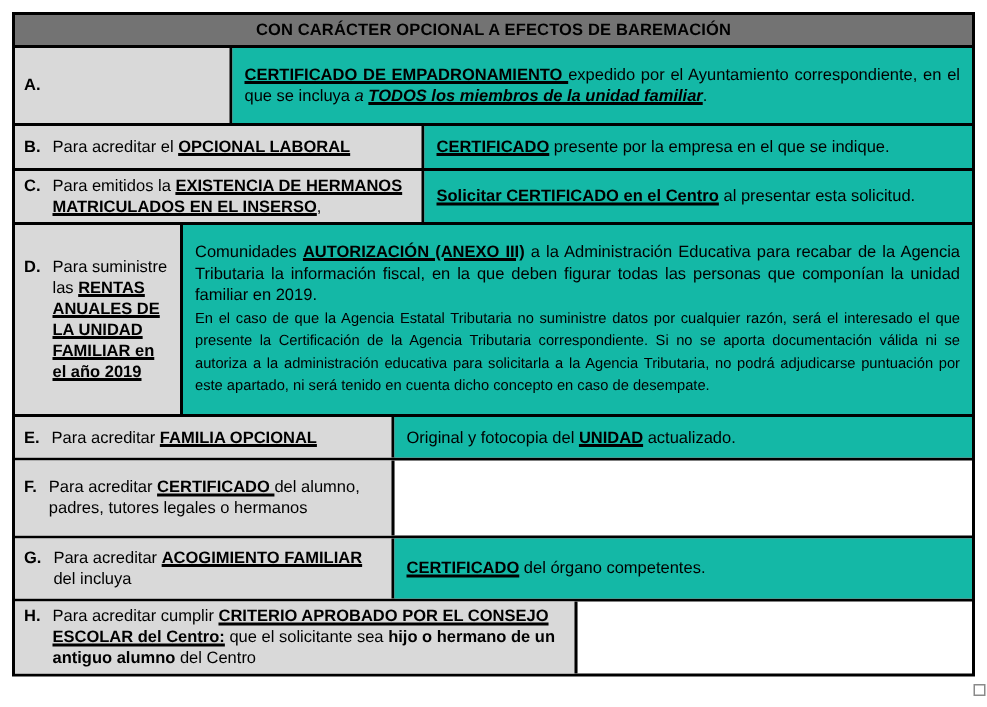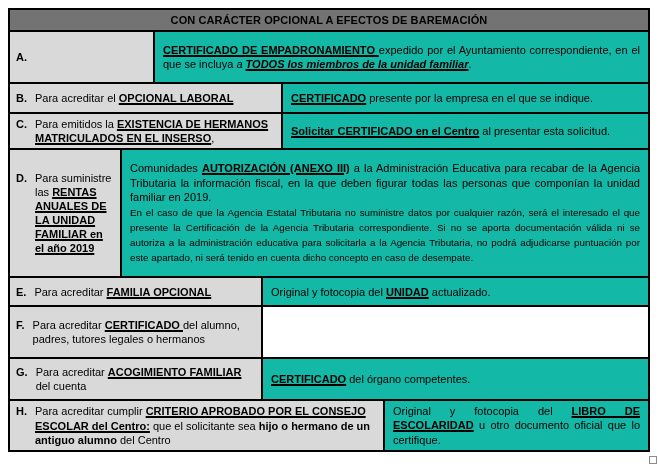--- a/index.html
+++ b/index.html
@@ -145,35 +145,32 @@
         <span class="letter">F.</span>
         <div class="ltxt"><span>Para acreditar </span><span class="b u">CERTIFICADO </span><span>del alumno, padres, tutores legales o hermanos</span></div>
       </div>
     </div>
   </div>
 
   <div class="row row-g">
     <div class="cell-left">
       <div class="lt">
         <span class="letter">G.</span>
-        <div class="ltxt"><span>Para acreditar </span><span class="b u">ACOGIMIENTO FAMILIAR</span><span> del cuenta</span></div>
+        <div class="ltxt"><span>Para acreditar </span><span class="b u">ACOGIMIENTO FAMILIAR</span><span> del incluya</span></div>
       </div>
     </div>
     <div class="cell-right">
       <p><span class="b u">CERTIFICADO</span><span> del órgano competentes.</span></p>
     </div>
   </div>
 
   <div class="row row-h">
     <div class="cell-left">
       <div class="lt">
         <span class="letter">H.</span>
         <div class="ltxt"><span>Para acreditar cumplir </span><span class="b u">CRITERIO APROBADO POR EL CONSEJO ESCOLAR del Centro:</span><span>  que el solicitante sea </span><span class="b">hijo o hermano de un antiguo alumno</span><span> del Centro</span></div>
       </div>
     </div>
-    <div class="cell-right">
-      <p class="just"><span>Original y fotocopia del </span><span class="b u">LIBRO DE ESCOLARIDAD</span><span> u otro documento oficial que lo certifique.</span></p>
-    </div>
   </div>
 
 </div>
 
 <div class="end-marker"></div>
 
 </body></html>

